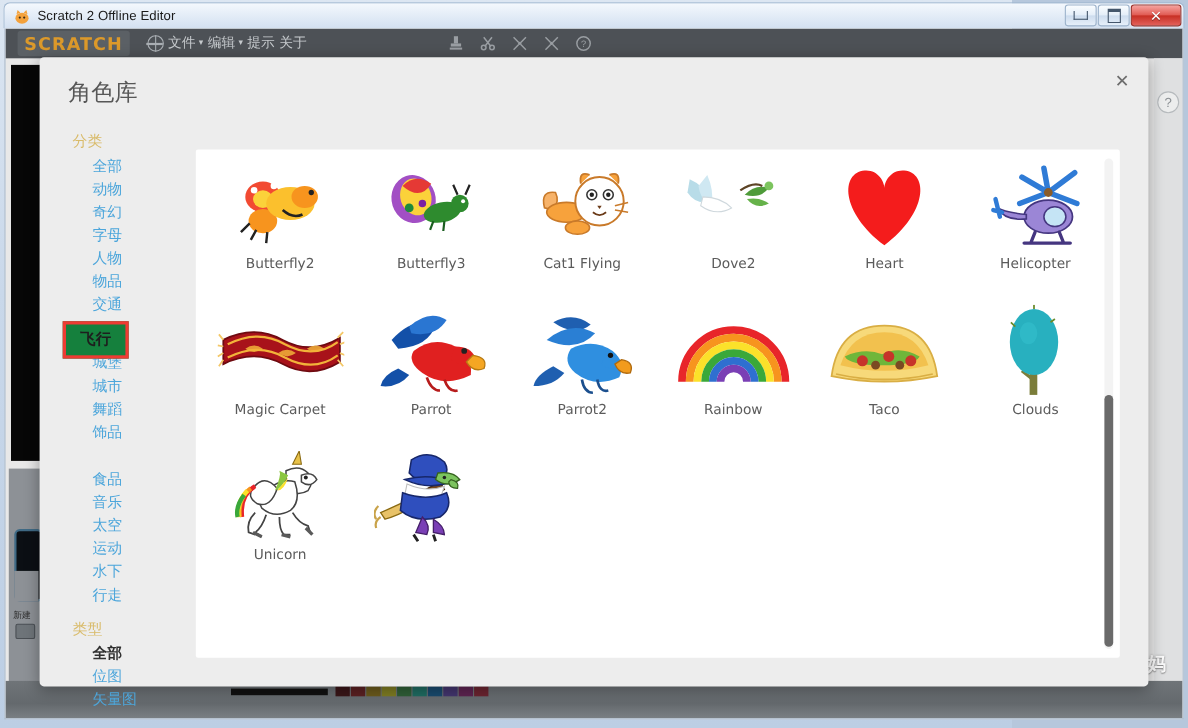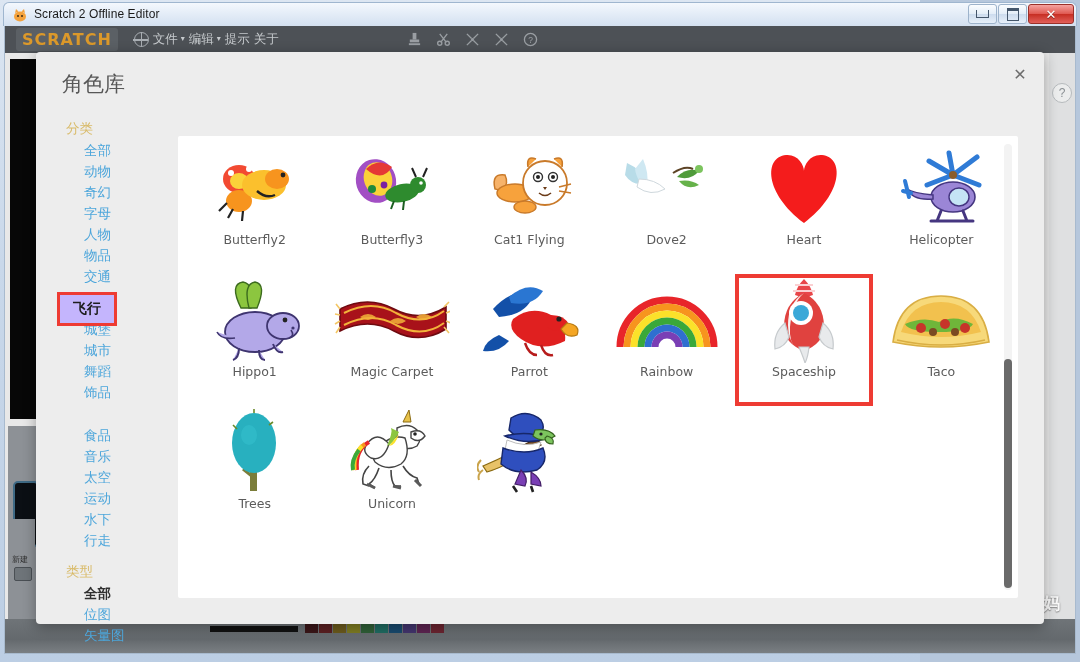--- a/index.html
+++ b/index.html
@@ -132,21 +132,21 @@
     font-size:13.5px;color:#d9bb6a;margin-bottom:2px;padding-left:4px;
     font-family:"DejaVu Sans","Liberation Sans",sans-serif;
   }
   .side-link{
     font-size:13.5px;color:#4da6db;padding:1.5px 0 1.5px 22px;white-space:nowrap;
     font-family:"DejaVu Sans","Liberation Sans",sans-serif;cursor:pointer;
   }
   .side-link.sel{color:#303030;font-weight:bold;}
   .redbox-side{
     position:absolute;left:-5px;width:60px;height:34px;
-    border:3px solid #ee3b33;box-sizing:border-box;background:#c4b5fd;
+    border:3px solid #ee3b33;box-sizing:border-box;background:#15803d;
     display:flex;align-items:center;justify-content:center;
     font-size:14px;color:#1e1e1e;font-weight:bold;
     font-family:"DejaVu Sans","Liberation Sans",sans-serif;
   }
 
   .grid-wrap{
     position:absolute;left:142px;top:84px;right:26px;bottom:26px;
     background:#ffffff;border-radius:2px;overflow:hidden;
   }
   .grid{
@@ -430,36 +430,20 @@
               <ellipse cx="62" cy="50" rx="22" ry="15" fill="#9b86d6" stroke="#453680" stroke-width="1.6"></ellipse>
               <ellipse cx="68" cy="50" rx="10" ry="9" fill="#c5e4f5" stroke="#453680" stroke-width="1.4"></ellipse>
               <path d="M42 48 q-20 -2 -26 -6 q6 12 26 10 Z" fill="#9b86d6" stroke="#453680" stroke-width="1.5"></path>
               <path d="M14 34 l4 16 M12 44 l8 2" stroke="#2f7bd6" stroke-width="4" stroke-linecap="round"></path>
               <path d="M50 64 l-4 10 M72 64 l4 10 M40 74 h42" stroke="#453680" stroke-width="3" fill="none" stroke-linecap="round"></path>
             </svg>
           </div>
           <div class="cell-label">Helicopter</div>
         </div>
 
-        <div class="cell">
-          <div class="thumb">
-            <svg width="100" height="84" viewBox="0 0 100 84">
-              <path d="M36 30 q-12 -24 2 -26 q12 2 8 26 Z" fill="#8cc63f" stroke="#3c6b1e" stroke-width="1.4"></path>
-              <path d="M52 30 q10 -24 -2 -26 q-12 2 -6 26 Z" fill="#8cc63f" stroke="#3c6b1e" stroke-width="1.4"></path>
-              <ellipse cx="50" cy="54" rx="30" ry="20" fill="#b3a8e8" stroke="#3f3570" stroke-width="1.8"></ellipse>
-              <ellipse cx="78" cy="48" rx="16" ry="13" fill="#b3a8e8" stroke="#3f3570" stroke-width="1.8"></ellipse>
-              <circle cx="80" cy="42" r="2.4" fill="#222"></circle>
-              <path d="M86 52 q4 6 -2 8" stroke="#3f3570" stroke-width="1.6" fill="none"></path>
-              <circle cx="88" cy="50" r="1.6" fill="#3f3570"></circle>
-              <path d="M30 60 q-14 2 -18 -6" fill="#b3a8e8" stroke="#3f3570" stroke-width="1.6"></path>
-              <path d="M34 70 q0 10 -6 12 M54 72 q0 10 6 10 M68 66 q4 10 10 8" stroke="#3f3570" stroke-width="2" fill="#b3a8e8"></path>
-            </svg>
-          </div>
-          <div class="cell-label">Hippo1</div>
-        </div>
 
         <div class="cell">
           <div class="thumb">
             <svg width="116" height="54" viewBox="0 0 116 54">
               <path d="M6 16 q28 -14 54 0 q26 14 52 -2 l0 22 q-26 16 -52 2 q-26 -14 -54 0 Z" fill="#a8121a" stroke="#6e0a10" stroke-width="1.6"></path>
               <path d="M10 20 q28 -14 52 0 q26 14 48 -2" stroke="#f2b33a" stroke-width="2" fill="none"></path>
               <path d="M10 32 q28 -14 52 0 q26 14 48 -2" stroke="#f2b33a" stroke-width="2" fill="none"></path>
               <path d="M26 24 q8 -6 16 0 q-8 6 -16 0 Z M56 28 q8 -6 16 0 q-8 6 -16 0 Z M82 24 q8 -6 16 0 q-8 6 -16 0 Z" fill="#f2b33a" opacity=".85"></path>
               <g stroke="#f4c765" stroke-width="1.6">
                 <path d="M6 16 l-4 -5 M6 22 l-5 -1 M6 28 l-5 3 M6 34 l-4 6"></path>
@@ -479,53 +463,52 @@
               <path d="M72 36 q14 0 18 10 q-12 10 -22 2 Z" fill="#e02020"></path>
               <circle cx="80" cy="40" r="2.6" fill="#222"></circle>
               <path d="M88 44 q14 2 10 12 q-10 4 -16 -6 Z" fill="#f5a623" stroke="#b77a12" stroke-width="1.2"></path>
               <path d="M46 64 q4 12 12 12 M62 66 q4 12 12 10" stroke="#b71c1c" stroke-width="2.4" fill="none"></path>
               <path d="M20 56 q-14 6 -16 16 q16 2 26 -10 Z" fill="#1350a8"></path>
             </svg>
           </div>
           <div class="cell-label">Parrot</div>
         </div>
 
+        <div class="cell">
+          <div class="thumb">
+            <svg width="100" height="82" viewBox="0 0 100 82">
+              <path d="M24 14 q18 -10 34 2 q-14 12 -34 -2 Z" fill="#1f5fb0"></path>
+              <path d="M18 30 q22 -18 44 -6 q-16 18 -44 6 Z" fill="#2a7fd4"></path>
+              <path d="M40 38 q20 -10 38 2 q12 10 6 24 q-22 10 -40 -4 q-12 -10 -4 -22 Z" fill="#2f8fe0"></path>
+              <path d="M72 40 q12 2 14 12 q-10 8 -18 0 Z" fill="#2f8fe0"></path>
+              <circle cx="76" cy="44" r="2.4" fill="#111"></circle>
+              <path d="M86 48 q12 2 8 12 q-10 2 -14 -8 Z" fill="#f29b1d" stroke="#b06a0e" stroke-width="1.2"></path>
+              <path d="M24 54 q-16 8 -18 18 q18 0 28 -12 Z" fill="#1f5fb0"></path>
+              <path d="M50 66 q2 12 10 12 M64 66 q2 12 10 10" stroke="#1b4f8e" stroke-width="2.4" fill="none"></path>
+            </svg>
+          </div>
+          <div class="cell-label">Parrot2</div>
+        </div>
 
         <div class="cell">
           <div class="thumb">
             <svg width="110" height="62" viewBox="0 0 110 62">
               <g fill="none" stroke-width="7">
                 <path d="M8 58 a47 47 0 0 1 94 0" stroke="#e8252a"></path>
                 <path d="M15 58 a40 40 0 0 1 80 0" stroke="#f7941e"></path>
                 <path d="M22 58 a33 33 0 0 1 66 0" stroke="#fbe12a"></path>
                 <path d="M29 58 a26 26 0 0 1 52 0" stroke="#3aa83a"></path>
                 <path d="M36 58 a19 19 0 0 1 38 0" stroke="#2f6fd0"></path>
                 <path d="M43 58 a12 12 0 0 1 24 0" stroke="#7a3fb5"></path>
               </g>
             </svg>
           </div>
           <div class="cell-label">Rainbow</div>
         </div>
 
-        <div class="cell hl">
-          <div class="thumb">
-            <svg width="86" height="86" viewBox="0 0 86 86">
-              <path d="M43 2 q-7 7 -9 16 q9 4 18 0 q-2 -9 -9 -16 Z" fill="#e8464a"></path>
-              <path d="M34 8 h18 M32 14 h22" stroke="#fbd0d2" stroke-width="2"></path>
-              <path d="M43 16 q20 10 20 34 q0 16 -20 24 q-20 -8 -20 -24 q0 -24 20 -34 Z" fill="#e0423f"></path>
-              <path d="M43 16 q-12 10 -14 34 q-1 14 6 22 q-8 -10 -8 -24 q0 -22 16 -32 Z" fill="#f7f3f2"></path>
-              <circle cx="40" cy="36" r="12" fill="#ffffff"></circle>
-              <circle cx="40" cy="36" r="8" fill="#3aa8d8"></circle>
-              <path d="M24 46 q-12 10 -10 26 q10 -2 14 -12 Z" fill="#e8eaec" stroke="#c6cacd" stroke-width="1.2"></path>
-              <path d="M62 46 q12 10 10 26 q-10 -2 -14 -12 Z" fill="#e8eaec" stroke="#c6cacd" stroke-width="1.2"></path>
-              <path d="M38 70 q5 12 6 16 q3 -6 4 -16 Z" fill="#e8eaec" stroke="#c6cacd" stroke-width="1.2"></path>
-            </svg>
-          </div>
-          <div class="cell-label">Spaceship</div>
-        </div>
 
         <div class="cell">
           <div class="thumb">
             <svg width="108" height="72" viewBox="0 0 108 72">
               <path d="M6 58 q6 -46 48 -46 q42 0 48 46 q-48 10 -96 0 Z" fill="#f7d97a" stroke="#d9ae44" stroke-width="1.6"></path>
               <path d="M14 48 q10 -30 40 -30 q30 0 40 30 q-40 10 -80 0 Z" fill="#f2c14e"></path>
               <path d="M18 40 q18 -8 34 -2 q16 -8 34 2 q-4 8 -34 8 q-30 0 -34 -8 Z" fill="#6fb63a"></path>
               <circle cx="34" cy="44" r="5" fill="#c7342a"></circle>
               <circle cx="58" cy="40" r="5" fill="#c7342a"></circle>
               <circle cx="78" cy="44" r="5" fill="#c7342a"></circle>
@@ -540,21 +523,21 @@
         <div class="cell">
           <div class="thumb">
             <svg width="72" height="86" viewBox="0 0 72 86">
               <rect x="31" y="48" width="7" height="34" fill="#7b7d3a"></rect>
               <path d="M34 58 l-12 -10 M36 56 l12 -12 M34 68 l-10 -8" stroke="#7b7d3a" stroke-width="3" fill="none"></path>
               <ellipse cx="35" cy="34" rx="22" ry="30" fill="#28b0bf"></ellipse>
               <ellipse cx="30" cy="26" rx="8" ry="10" fill="#34c0cd" opacity=".6"></ellipse>
               <path d="M35 4 l0 -4 M50 16 l4 -3 M18 20 l-4 -4" stroke="#6b8b2a" stroke-width="1.6"></path>
             </svg>
           </div>
-          <div class="cell-label">Trees</div>
+          <div class="cell-label">Clouds</div>
         </div>
 
         <div class="cell">
           <div class="thumb">
             <svg width="94" height="84" viewBox="0 0 94 84">
               <path d="M58 12 l6 -12 l2 12 Z" fill="#e8c24a" stroke="#8a6a12" stroke-width="1"></path>
               <path d="M52 18 q12 -6 20 2 q6 8 0 16 q-10 6 -20 -2 Z" fill="#ffffff" stroke="#444" stroke-width="1.4"></path>
               <path d="M66 22 q10 -4 14 4 q-6 8 -14 2 Z" fill="#ffffff" stroke="#444" stroke-width="1.4"></path>
               <circle cx="70" cy="24" r="1.8" fill="#222"></circle>
               <path d="M34 36 q14 -12 26 -8 q6 18 -4 26 q-14 8 -26 -2 q-6 -10 4 -16 Z" fill="#ffffff" stroke="#444" stroke-width="1.4"></path>

